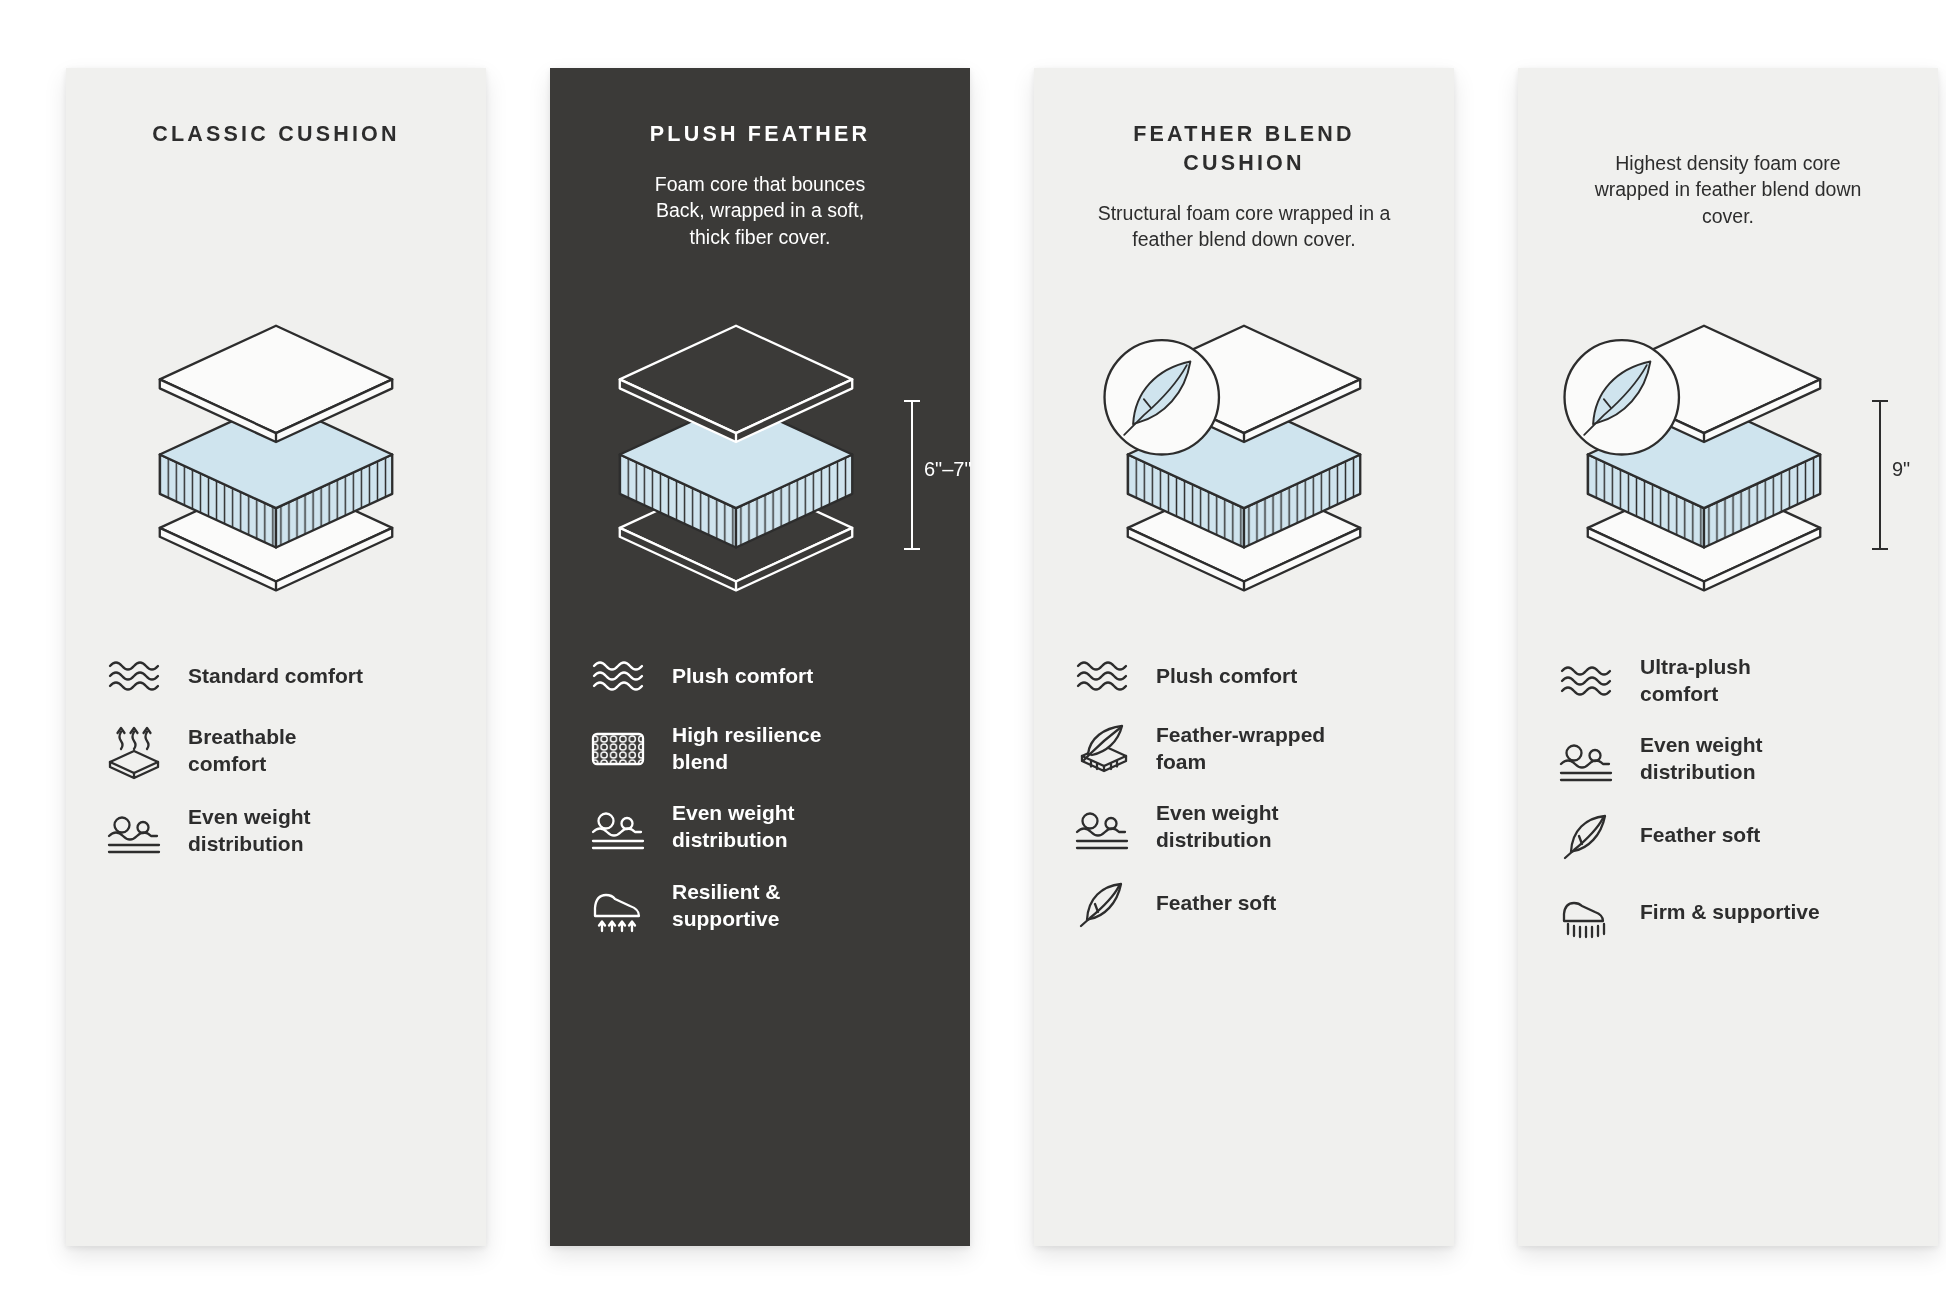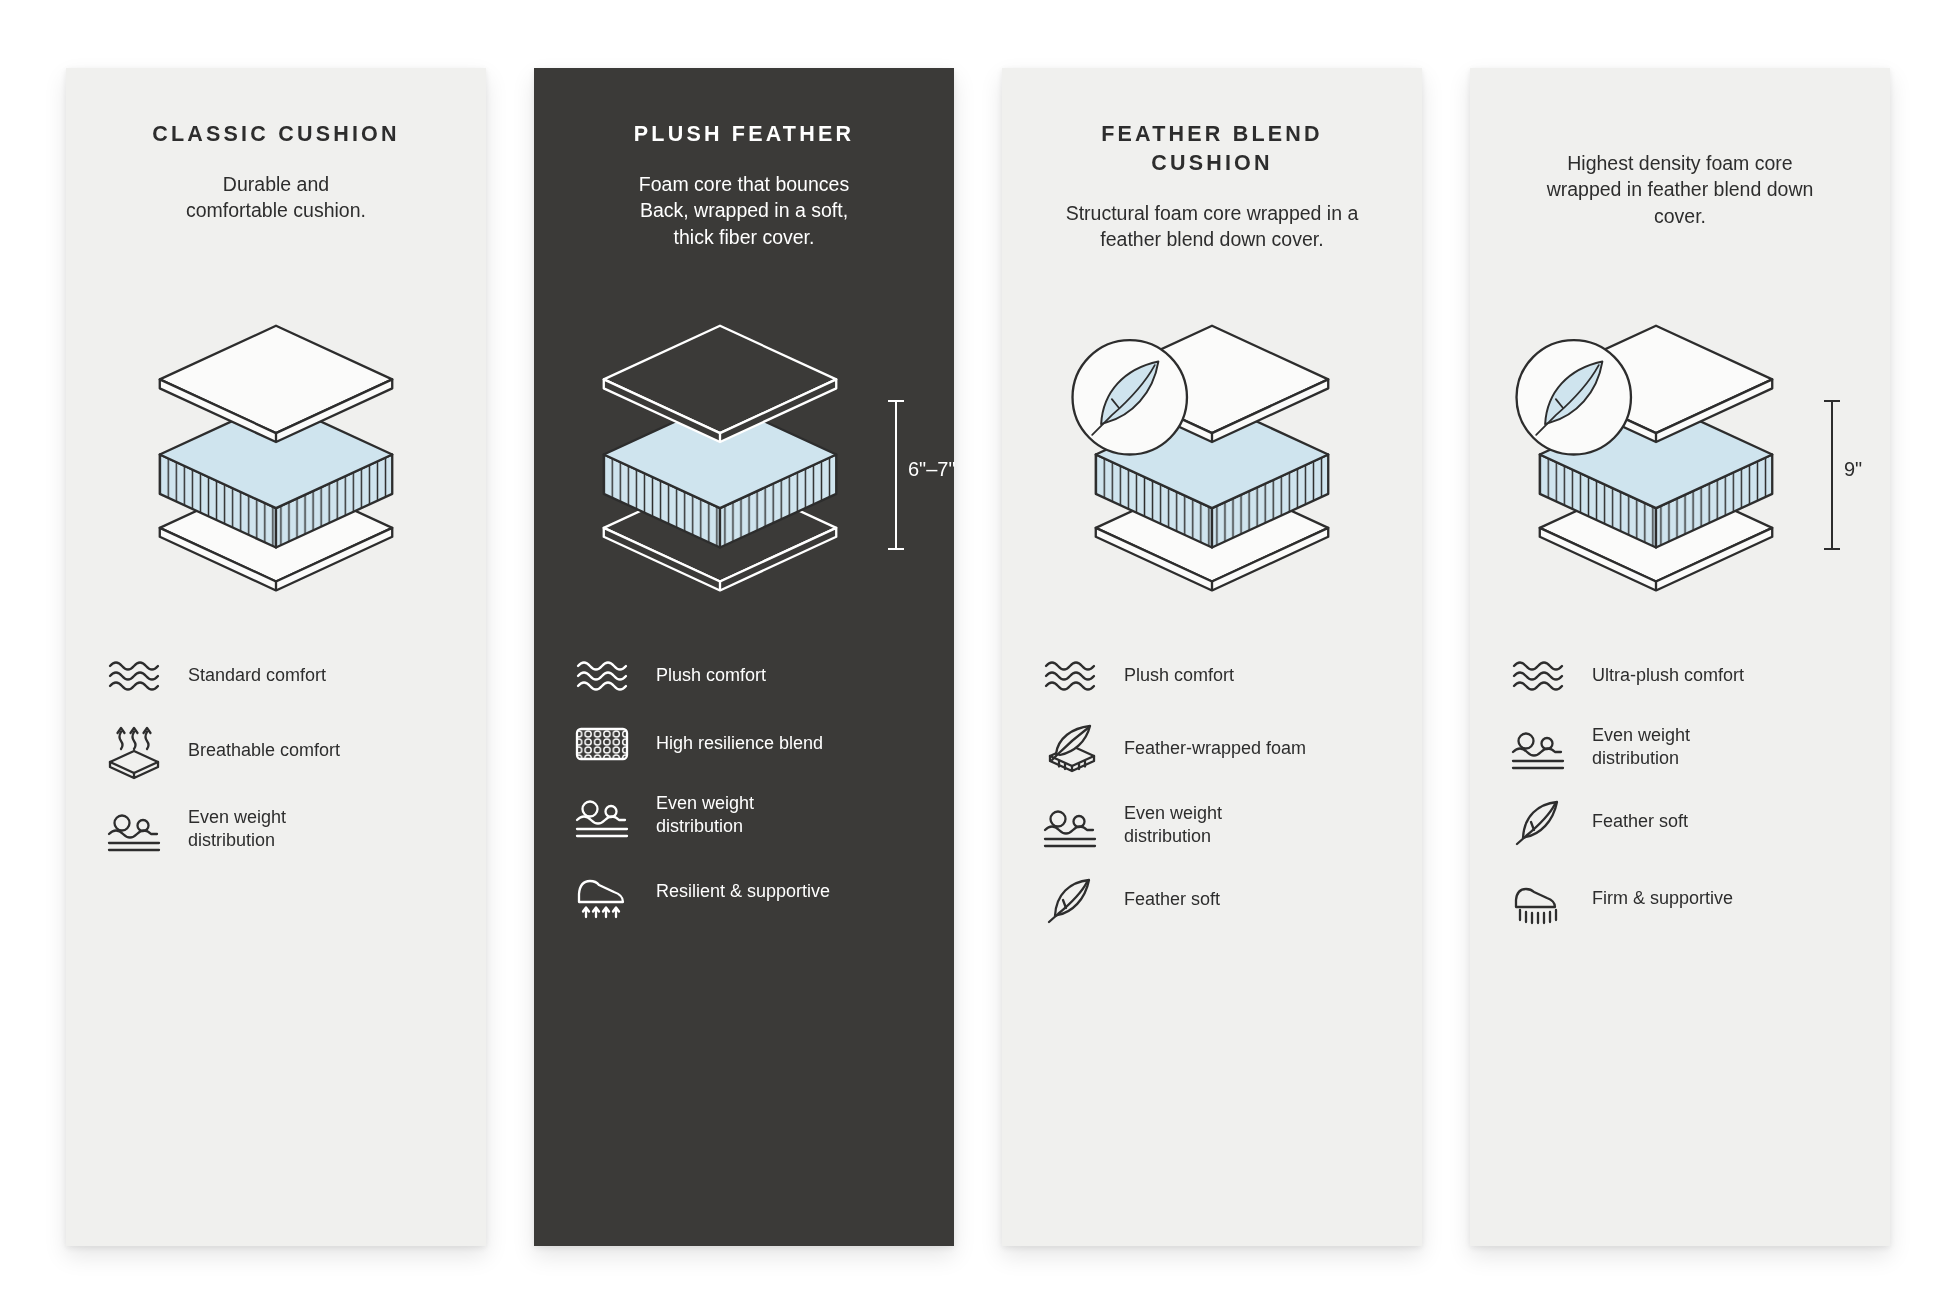--- a/index.html
+++ b/index.html
@@ -1,20 +1,20 @@
 <!DOCTYPE html>
 <html><head>
 <meta charset="utf-8">
 <style>
   html,body{margin:0;padding:0;}
   body{
     width:1946px;height:1298px;background:#ffffff;overflow:hidden;
     font-family:"Liberation Sans", sans-serif;color:#2d2d2d;
   }
-  .board{display:flex;gap:48px;padding:68px 0 0 66px;}
+  .board{display:flex;gap:64px;padding:68px 0 0 66px;}
   .card{
     width:420px;height:1178px;box-sizing:border-box;
     padding:52px 38px 0;display:flex;flex-direction:column;align-items:center;
     background:var(--bg);color:var(--fg);
     box-shadow:0 10px 22px rgba(0,0,0,.10), 0 2px 6px rgba(0,0,0,.08);
   }
   .card.light{--bg:#f0f0ee;--fg:#2d2d2d;--slab:#fbfbfa;}
   .card.dark {--bg:#3b3a38;--fg:#ffffff;--slab:#3b3a38;}
 
   .head{height:186px;display:flex;flex-direction:column;align-items:center;flex:0 0 auto;}
@@ -45,21 +45,21 @@
     position:absolute;left:316px;top:94px;height:146px;width:16px;
     border-top:2px solid var(--fg);border-bottom:2px solid var(--fg);
   }
   .measure::before{content:"";position:absolute;left:7px;top:0;bottom:0;width:2px;background:var(--fg);}
   .measure-label{position:absolute;left:336px;top:152px;font-size:20px;white-space:nowrap;color:var(--fg);}
 
   .features{list-style:none;margin:26px 0 0;padding:0;width:100%;
     display:flex;flex-direction:column;gap:24px;}
   .feature{display:flex;align-items:center;gap:24px;min-height:44px;}
   .f-icon{width:60px;flex:0 0 60px;display:flex;justify-content:center;align-items:center;}
-  .f-label{font-size:18px;line-height:1.28;max-width:190px;}
+  .f-label{font-size:21px;line-height:1.28;max-width:190px;font-weight:bold;}
 
   .f-icon svg .st{fill:none;stroke:var(--fg);stroke-width:2.3;stroke-linecap:round;stroke-linejoin:round;}
   .f-icon svg .stp{fill:url(#dotw);stroke:var(--fg);stroke-width:2.3;}
   .f-icon svg .stf{fill:var(--bg);stroke:var(--fg);stroke-width:2.3;stroke-linejoin:round;}
 </style>
 </head>
 <body>
 
 <svg width="0" height="0" style="position:absolute" aria-hidden="true">
   <defs>
@@ -70,21 +70,20 @@
       <circle cx="4.7" cy="4" r="3.1" stroke="#f7f7f7" stroke-width="1.5" fill="none"></circle>
     </pattern>
   </defs>
 </svg>
 
 <div class="board">
 
   <section class="card light">
     <div class="head">
       <h2 class="card-title">CLASSIC CUSHION</h2>
-      <p class="card-desc">Durable and comfortable cushion.</p>
     </div>
     <div class="diagram centered">
       <svg class="diag-svg" viewBox="0 0 340 310">
         <path class="slab" d="M170,172 L300,232 L170,292 L40,232 Z"></path>
         <path class="slab" d="M40,232 V242 L170,302 L300,242 V232 L170,292 Z"></path>
         <path class="sline" d="M170,292 V302"></path>
         <path class="ffill" d="M40,150 V194 L170,254 V210 Z"></path>
         <path class="fhatch" d="M40,150 V194 L170,254 V210 Z"></path>
         <path class="ffill" d="M300,150 V194 L170,254 V210 Z"></path>
         <path class="fhatch" d="M300,150 V194 L170,254 V210 Z"></path>

